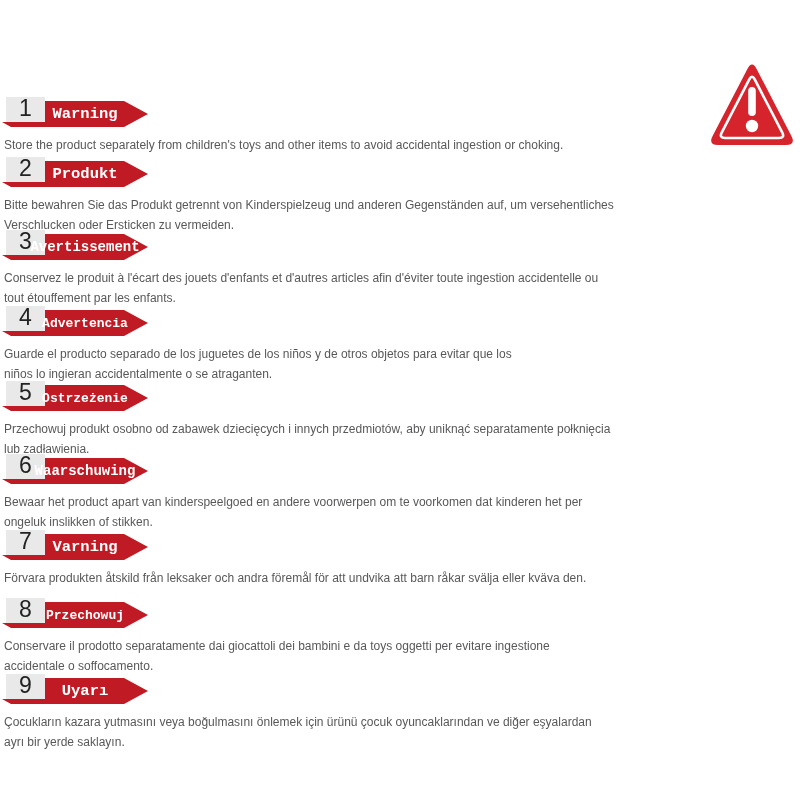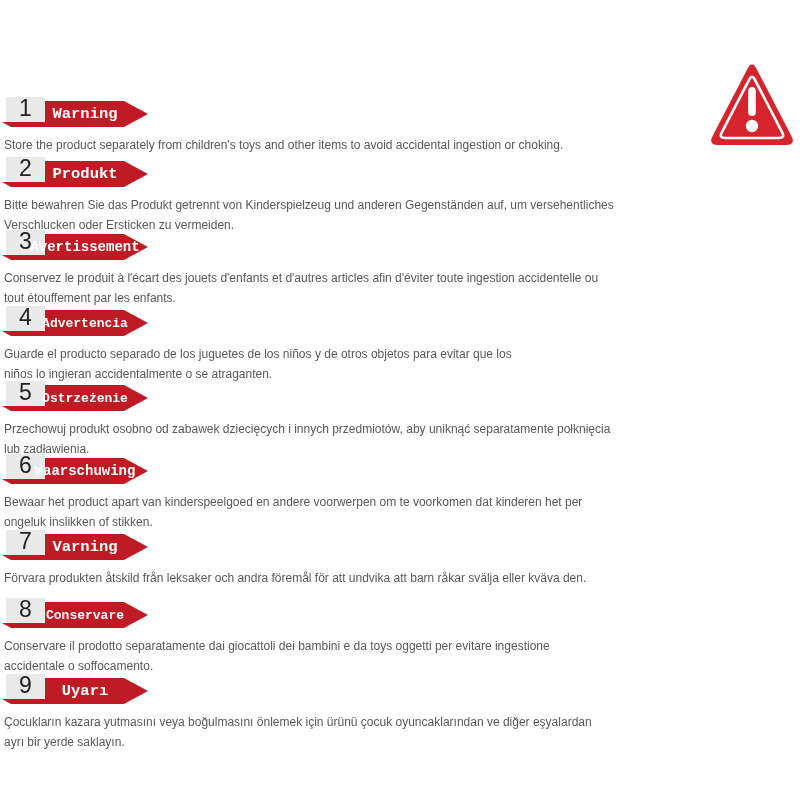--- a/index.html
+++ b/index.html
@@ -174,21 +174,21 @@
       </div>
       <p class="bodytext">Förvara produkten åtskild från leksaker och andra föremål för att undvika att barn råkar svälja eller kväva den.</p>
     </section>
 
     <section class="warning-section" style="top: 598px;">
       <div class="banner">
         <div class="band"></div>
         <div class="numbox">
           <span class="num">8</span>
         </div>
-        <div class="bandlabel size-m">Conservare</div>
+        <div class="bandlabel size-m">Przechowuj</div>
       </div>
       <p class="bodytext">Conservare il prodotto separatamente dai giocattoli dei bambini e da toys oggetti per evitare ingestione
 accidentale o soffocamento.</p>
     </section>
 
     <section class="warning-section" style="top: 674px;">
       <div class="banner">
         <div class="band"></div>
         <div class="numbox">
           <span class="num">9</span>

